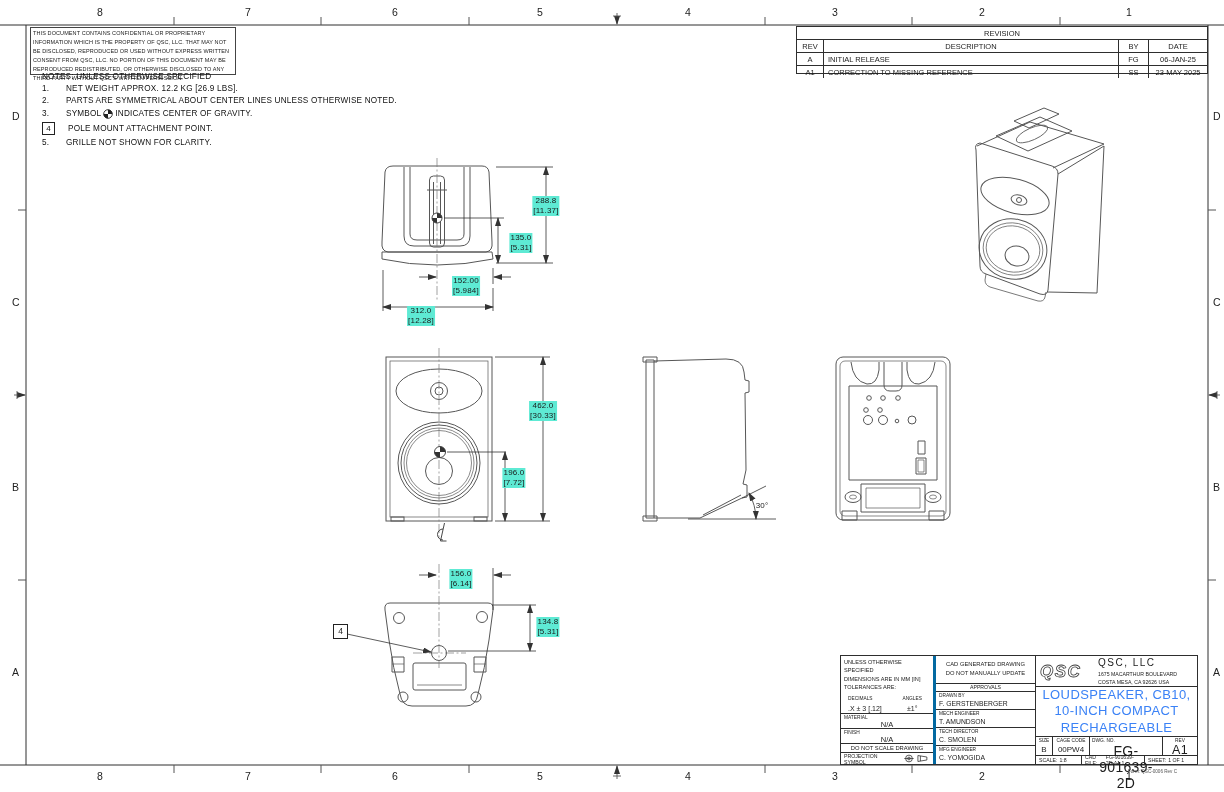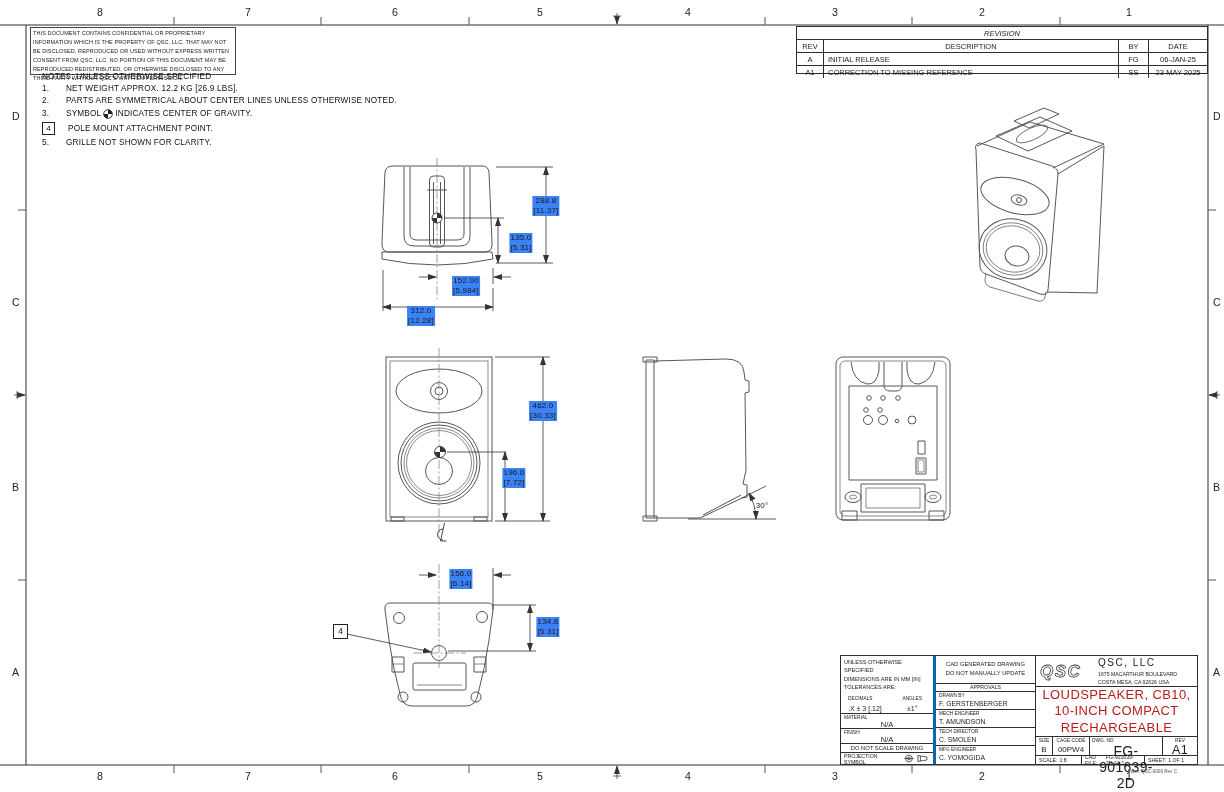--- a/index.html
+++ b/index.html
@@ -21,32 +21,32 @@
   .nrow{display:flex;align-items:center;margin-top:3.2px;}
   .nnum{width:24px;flex:0 0 24px;}
   .nbox{display:inline-block;width:11px;height:11px;border:1px solid #222;text-align:center;
         line-height:11px;font-size:8px;margin-right:13px;}
   .cgi{margin:0 2px;}
 
   
   .rev{position:absolute;left:796px;top:26px;width:412px;height:48px;border:1px solid #2e2e2e;
        box-sizing:border-box;font-size:7.5px;z-index:2;background:#fff;}
   .rev .r{display:flex;border-top:1px solid #2e2e2e;height:12px;align-items:center;}
-  .rev .r:first-child{border-top:none;justify-content:center;font-style:italic;}
+  .rev .r:first-child{border-top:none;justify-content:center;}
   .rev .c1{width:27px;flex:0 0 27px;text-align:center;border-right:1px solid #2e2e2e;height:100%;
            display:flex;align-items:center;justify-content:center;box-sizing:border-box;}
   .rev .c2{flex:1;padding-left:4px;border-right:1px solid #2e2e2e;height:100%;display:flex;align-items:center;box-sizing:border-box;}
   .rev .c2.hd{justify-content:center;padding-left:0;}
   .rev .c3{width:30px;flex:0 0 30px;text-align:center;border-right:1px solid #2e2e2e;height:100%;
            display:flex;align-items:center;justify-content:center;box-sizing:border-box;}
   .rev .c4{width:58px;flex:0 0 58px;height:100%;display:flex;align-items:center;justify-content:center;}
 
   
   .dim{position:absolute;z-index:3;transform:translate(-50%,-50%);text-align:center;font-size:8px;
-       line-height:1.25;background:#3b82f6;padding:0 1px;color:#1a1a1a;letter-spacing:.2px;white-space:nowrap;}
+       line-height:1.25;background:#5eead4;padding:0 1px;color:#1a1a1a;letter-spacing:.2px;white-space:nowrap;}
   .dim.nobg{background:transparent;text-align:center;}
 
   .flag{position:absolute;left:333px;top:624px;width:13px;height:13px;border:1px solid #222;background:#fff;
         z-index:3;text-align:center;line-height:13px;font-size:8.5px;}
 
   
   .tb{position:absolute;left:840px;top:655px;width:358px;height:110px;border:1px solid #2e2e2e;
       box-sizing:border-box;display:flex;z-index:2;background:#fff;}
   .tb *{box-sizing:border-box;}
   .tcol1{width:95px;flex:0 0 95px;border-right:3px solid #0369a1;display:flex;flex-direction:column;}
@@ -65,21 +65,21 @@
   .cadnote{height:28px;border-bottom:1px solid #2e2e2e;display:flex;flex-direction:column;align-items:center;justify-content:center;
            font-size:5.8px;line-height:1.6;}
   .apphd{height:9px;border-bottom:1px solid #2e2e2e;display:flex;align-items:center;justify-content:center;font-size:5.2px;}
   .approw{height:18.2px;border-bottom:1px solid #2e2e2e;padding:1px 3px;}
   .approw:last-child{border-bottom:none;}
   .approw .nm{font-size:6.8px;margin-top:2px;}
   .logorow{height:31px;border-bottom:1px solid #2e2e2e;display:flex;align-items:center;padding:1px 2px;}
   .logorow .addr{font-size:5.2px;line-height:1.45;margin-left:4px;}
   .logorow .addr .co{font-size:10px;letter-spacing:1.5px;margin-bottom:1px;}
   .titlerow{height:51px;border-bottom:1px solid #2e2e2e;display:flex;flex-direction:column;align-items:center;justify-content:center;
-            font-size:13px;line-height:1.25;letter-spacing:.4px;color:#b91c1c;}
+            font-size:13px;line-height:1.25;letter-spacing:.4px;color:#3b82f6;}
   .numrow{height:19px;border-bottom:1px solid #2e2e2e;display:flex;}
   .numrow .cell{border-right:1px solid #2e2e2e;padding:1px 2px;}
   .numrow .cell:last-child{border-right:none;}
   .numrow .sz{width:17px;flex:0 0 17px;text-align:center;}
   .numrow .cg{width:37px;flex:0 0 37px;text-align:center;}
   .numrow .dn{flex:1;}
   .numrow .rv{width:34px;flex:0 0 34px;text-align:center;}
   .numrow .big{font-size:14px;letter-spacing:.3px;margin-top:0px;text-align:center;}
   .numrow .med{font-size:8px;margin-top:2px;}
   .scalerow{height:9px;display:flex;font-size:5.2px;align-items:center;}

